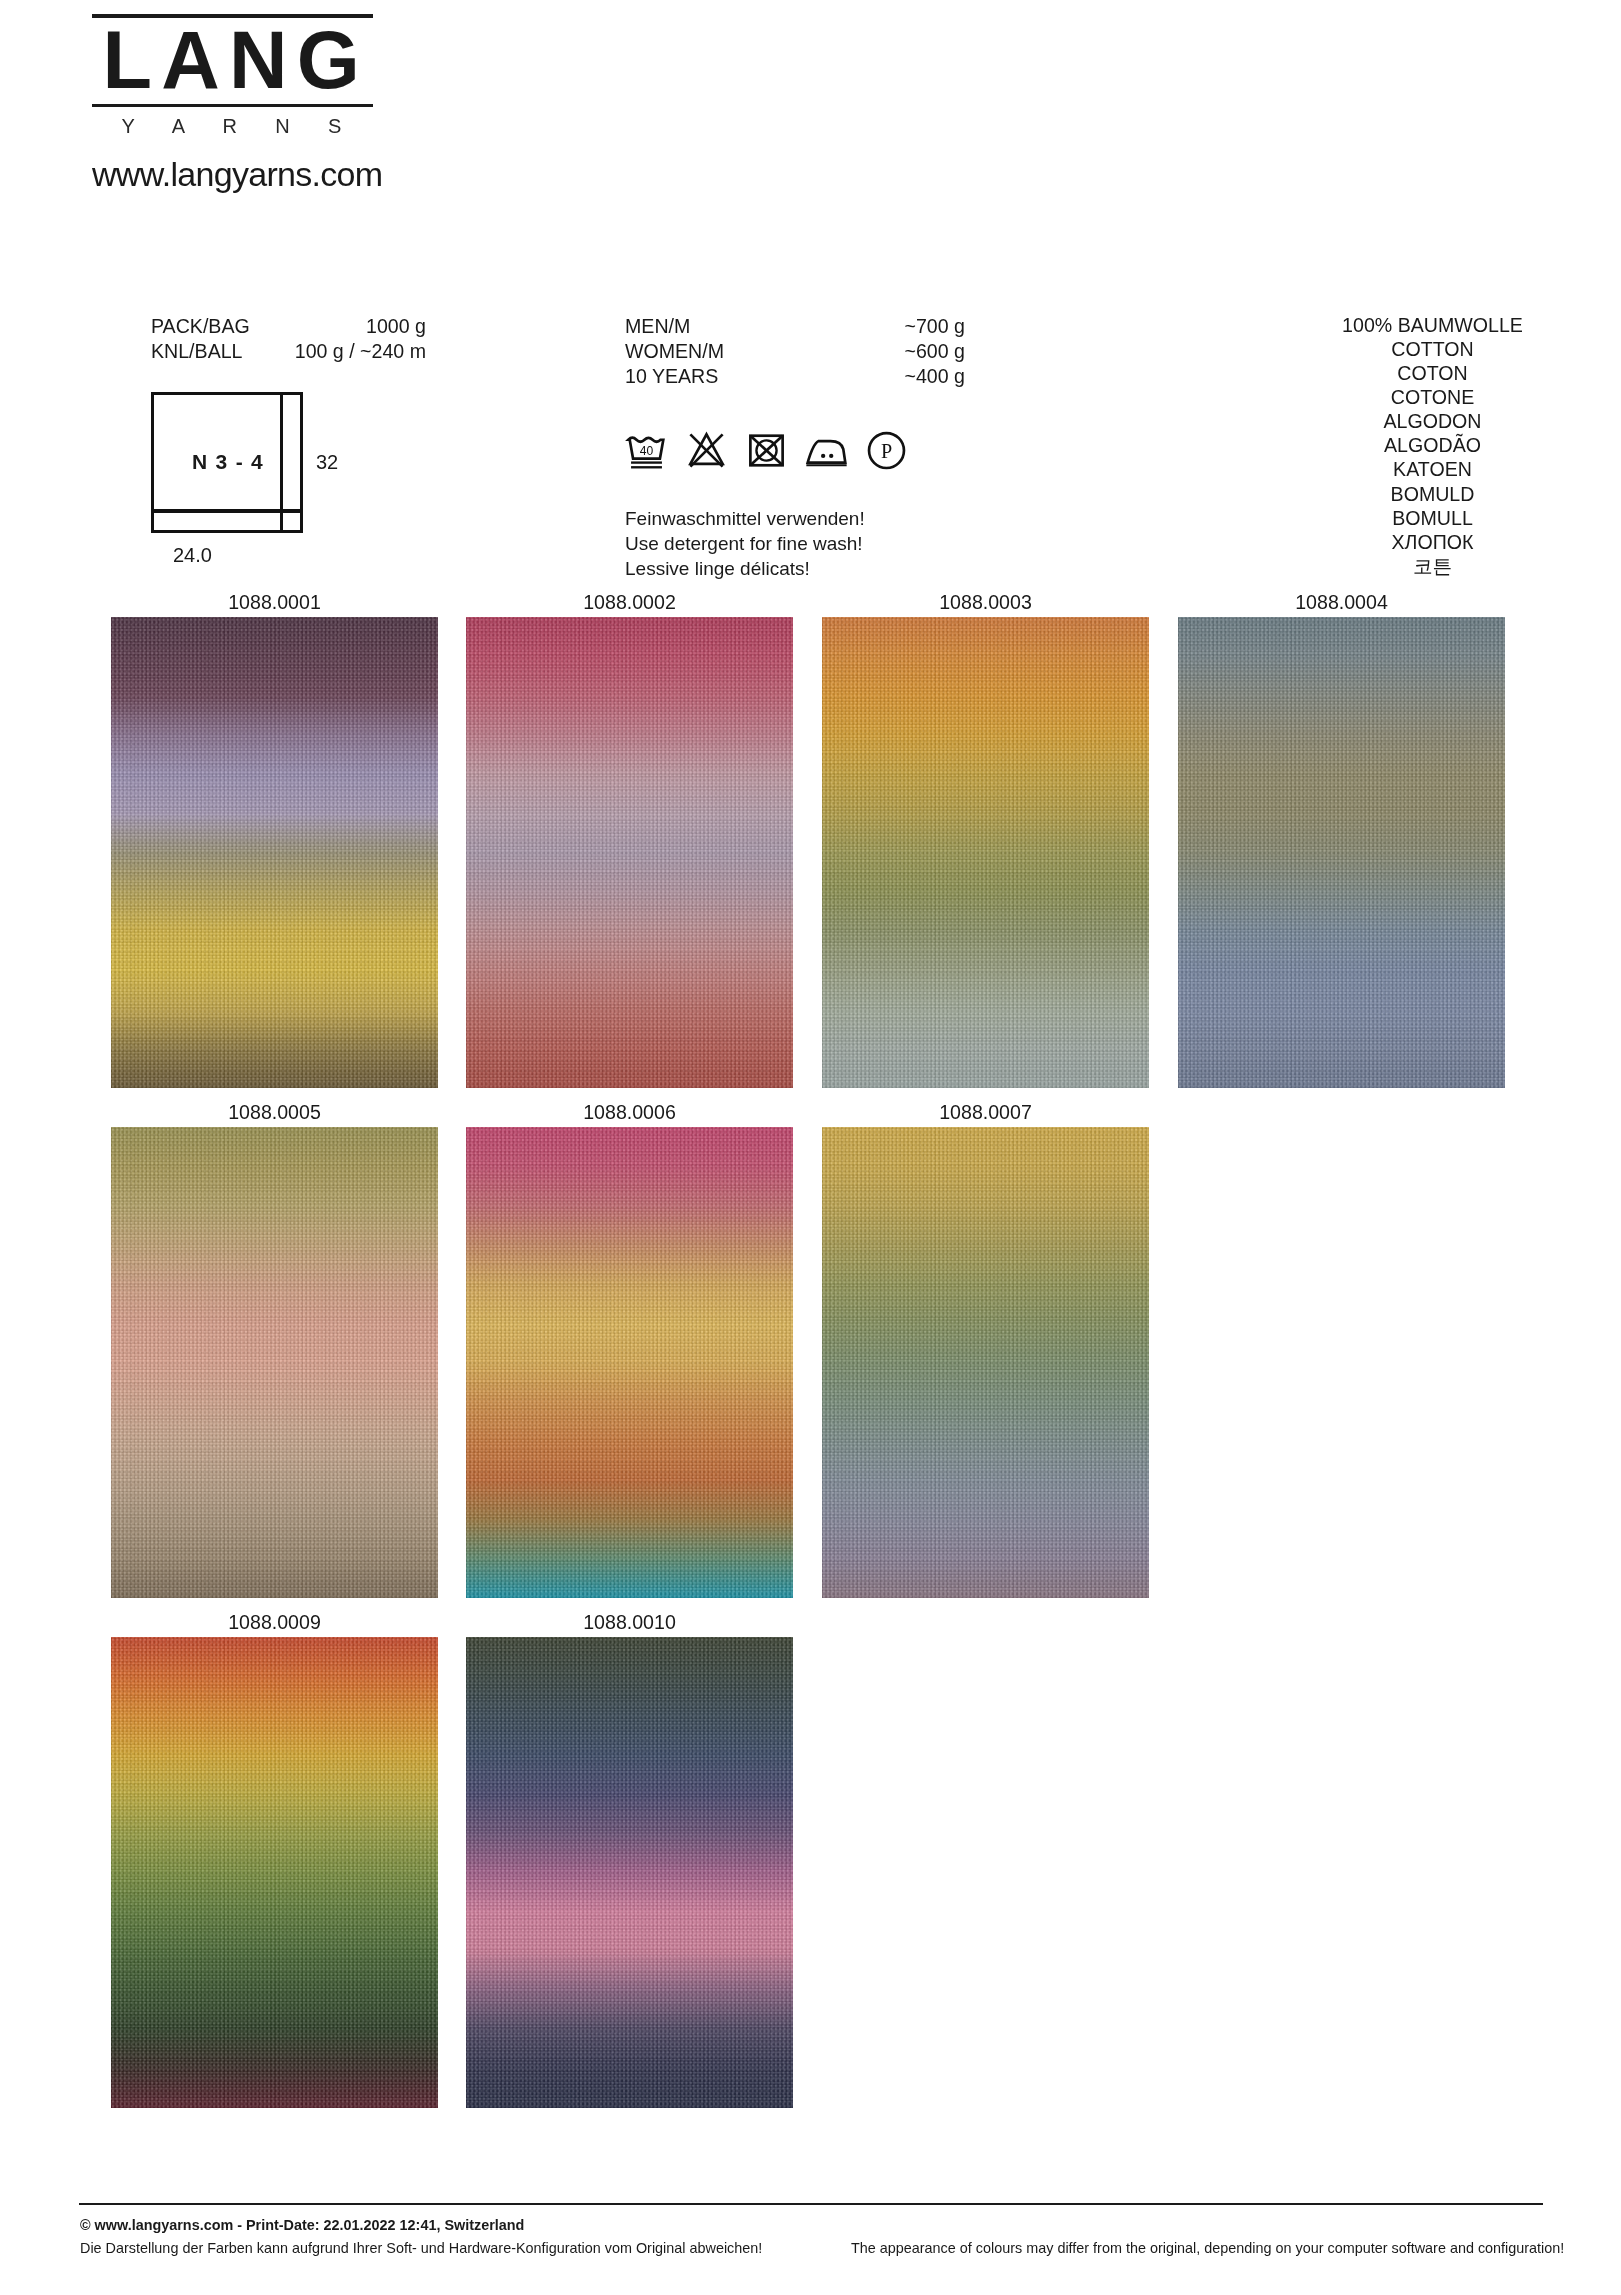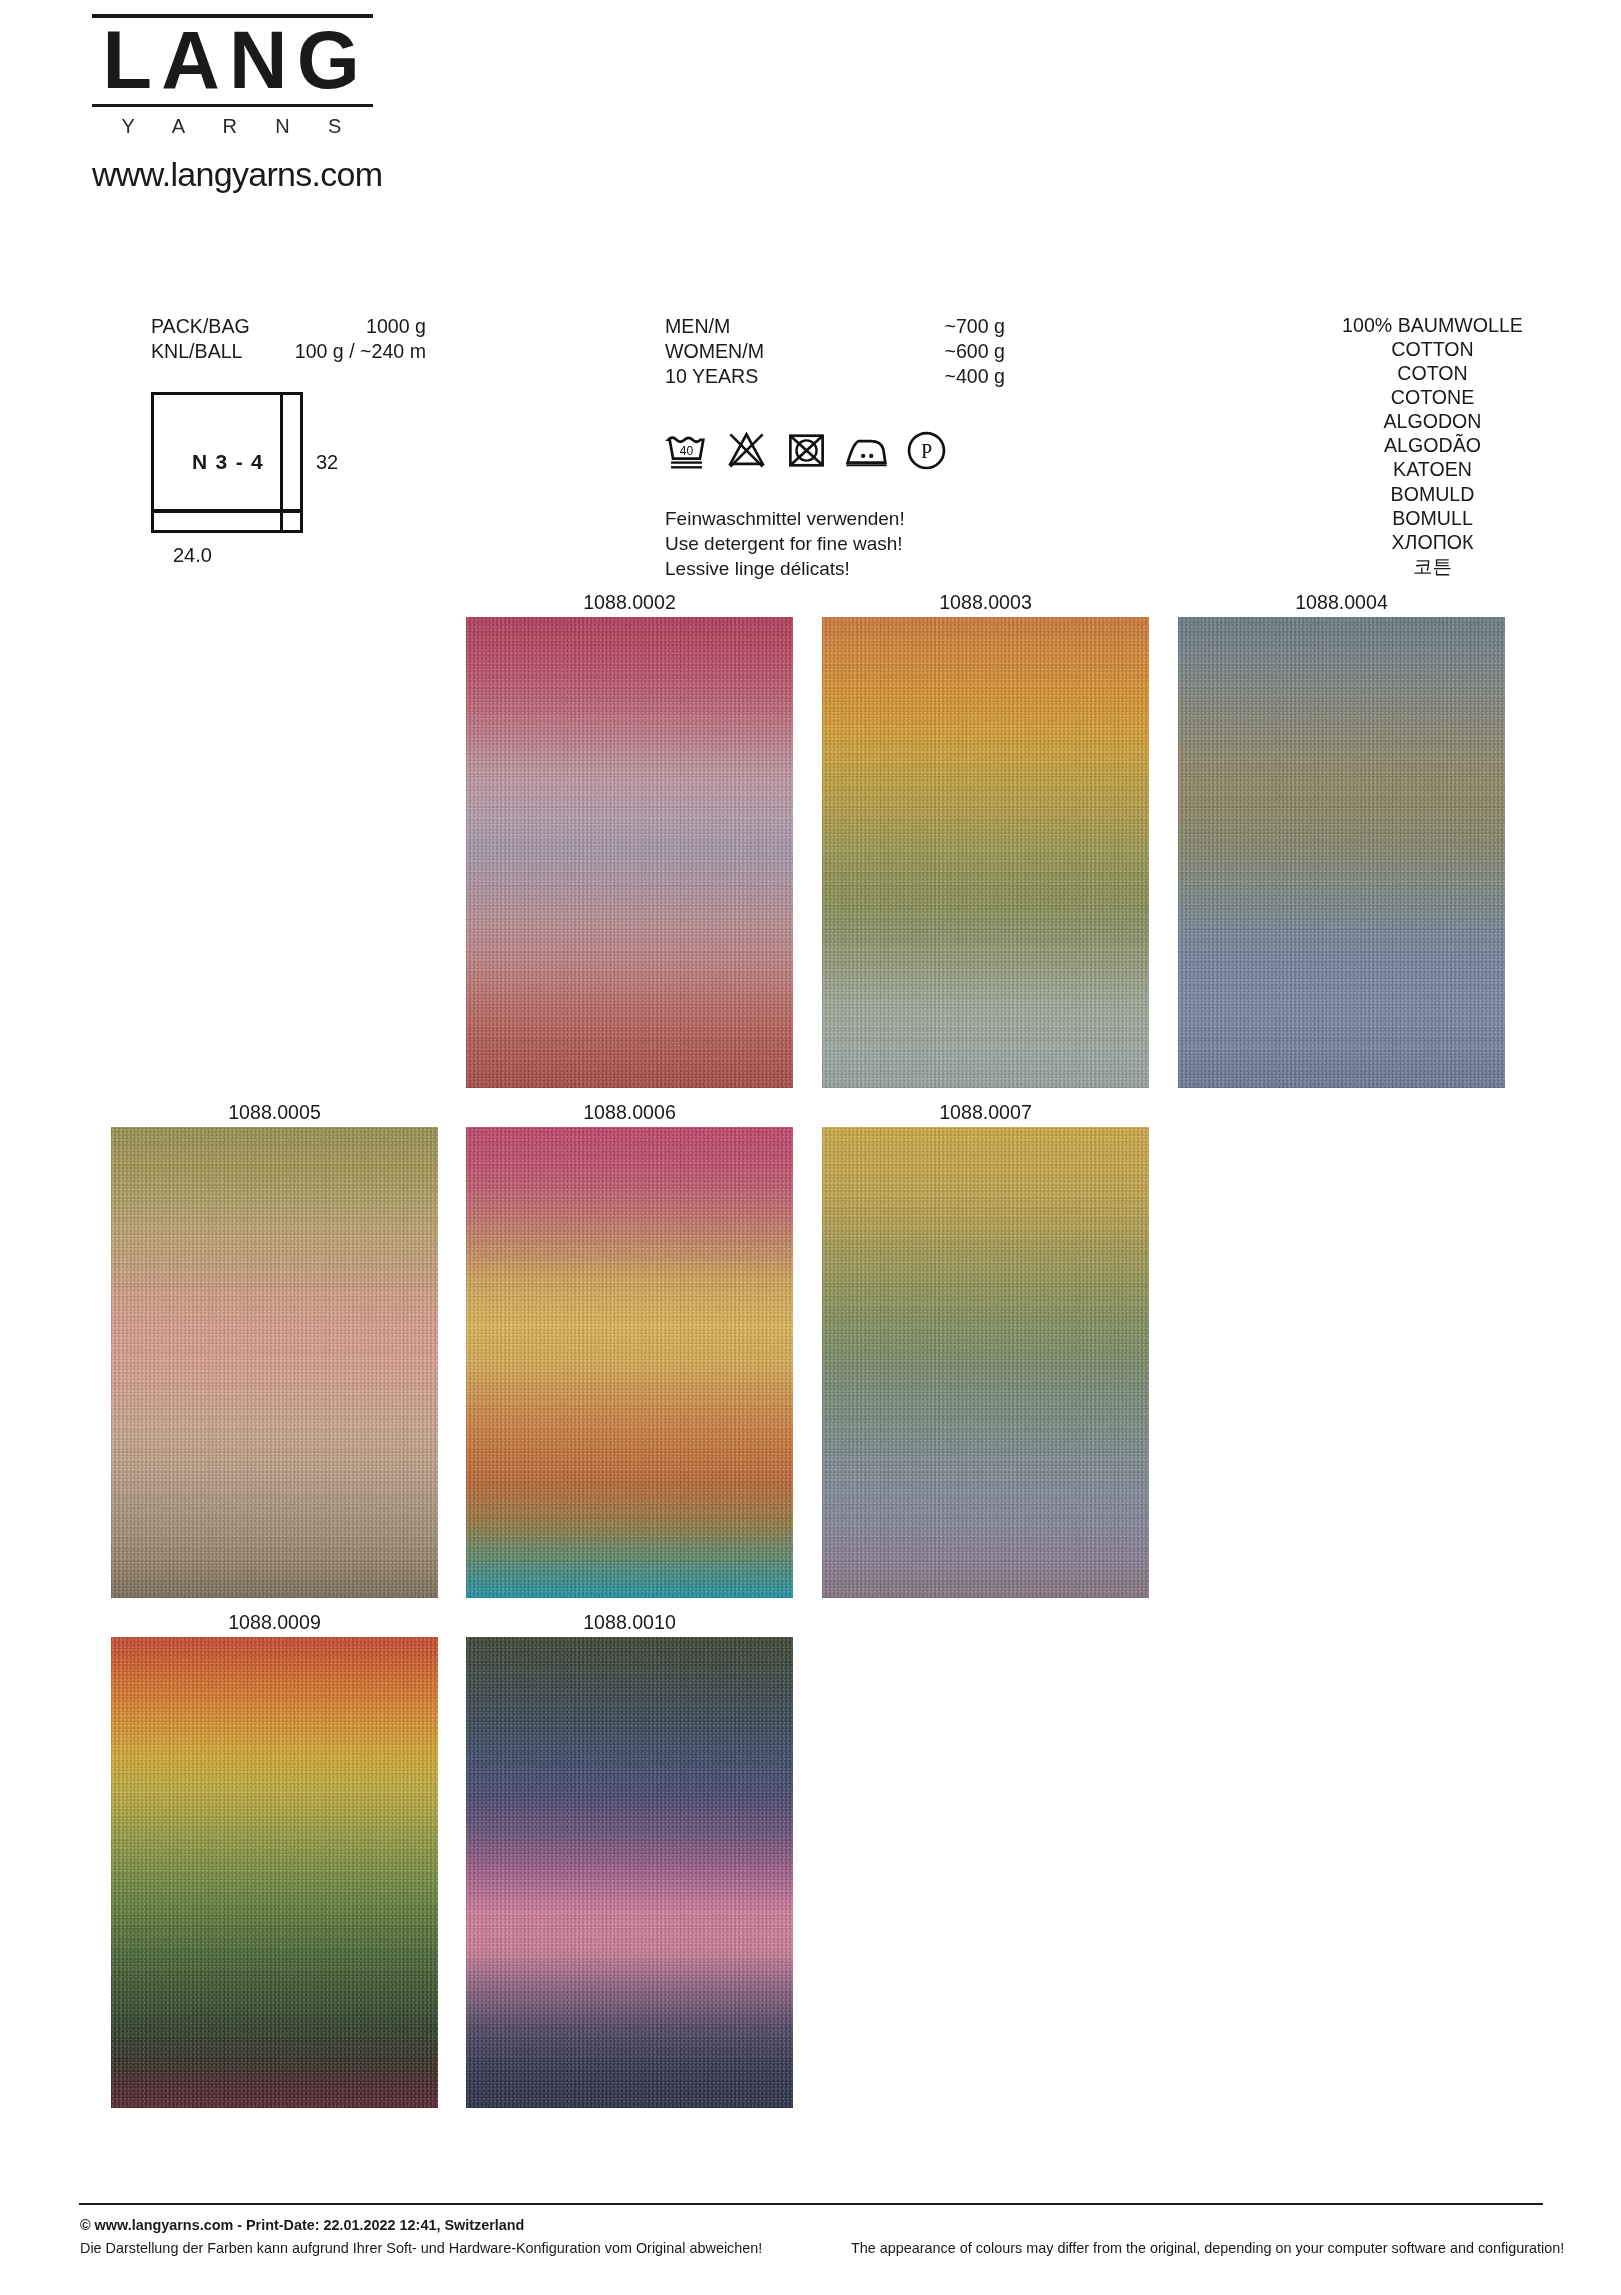--- a/index.html
+++ b/index.html
@@ -52,21 +52,21 @@
   #gauge-inner-h { position: absolute; left: 0; bottom: 17px; width: 100%;
                    height: 3.3px; background: #111; }
   #gauge-label { position: absolute; left: 0; top: 50%; transform: translateY(-50%);
                  width: 148px; text-align: center; font-size: 21px;
                  font-weight: bold; letter-spacing: 1.3px; color: #1a1a1a; }
   #gauge-rows { position: absolute; left: 165px; top: 50%;
                 transform: translateY(-50%); font-size: 20px; }
   #gauge-stitches { position: absolute; left: 22px; top: 152px; font-size: 20px; }
 
   
-  #col-mid { left: 625px; width: 340px; margin-left: 40px; }
+  #col-mid { left: 625px; width: 340px; }
   #care-icons { display: flex; gap: 17px; align-items: center; margin-top: 33px;
                 height: 56px; }
   .care-ico { width: 43px; height: 43px; }
   #care-notes { margin-top: 29px; font-size: 19px; line-height: 1.30; }
 
   
   #col-right { right: 52px; width: 275px; text-align: center; }
   #fiber-head { font-size: 19.6px; white-space: nowrap; }
   .fiber-line { font-size: 19.6px; line-height: 1.23; white-space: nowrap; }
 
@@ -221,20 +221,28 @@
     <div class="fiber-line">BOMULD</div>
     <div class="fiber-line">BOMULL</div>
     <div class="fiber-line">ХЛОПОК</div>
     <div class="fiber-line">코튼</div>
   </div>
 </div>
 
 <div id="grid">
 
   <div class="srow">
+    <div class="scell c1">
+      <div class="scell-label">1088.0001</div>
+      <div class="swatch">
+        <div class="grad" style="background: linear-gradient(rgb(79, 52, 69) 0%, rgb(92, 58, 76) 8.33%, rgb(107, 68, 87) 16.67%, rgb(138, 114, 144) 25%, rgb(155, 144, 179) 33.33%, rgb(167, 154, 182) 41.67%, rgb(154, 147, 120) 50%, rgb(182, 164, 90) 58.33%, rgb(212, 182, 70) 66.67%, rgb(217, 187, 68) 75%, rgb(196, 168, 76) 83.33%, rgb(142, 122, 66) 91.67%, rgb(107, 90, 56) 100%);"></div>
+        <div class="knit"></div>
+        <div class="knit2"></div>
+      </div>
+    </div>
     <div class="scell c2">
       <div class="scell-label">1088.0002</div>
       <div class="swatch">
         <div class="grad" style="background: linear-gradient(rgb(178, 61, 92) 0%, rgb(189, 74, 102) 8.33%, rgb(192, 95, 115) 16.67%, rgb(193, 124, 139) 25%, rgb(194, 154, 164) 33.33%, rgb(185, 160, 174) 41.67%, rgb(171, 154, 173) 50%, rgb(179, 149, 162) 58.33%, rgb(191, 143, 147) 66.67%, rgb(194, 128, 127) 75%, rgb(189, 108, 102) 83.33%, rgb(181, 90, 82) 91.67%, rgb(168, 76, 68) 100%);"></div>
         <div class="knit"></div>
         <div class="knit2"></div>
       </div>
     </div>
     <div class="scell c3">
       <div class="scell-label">1088.0003</div>

